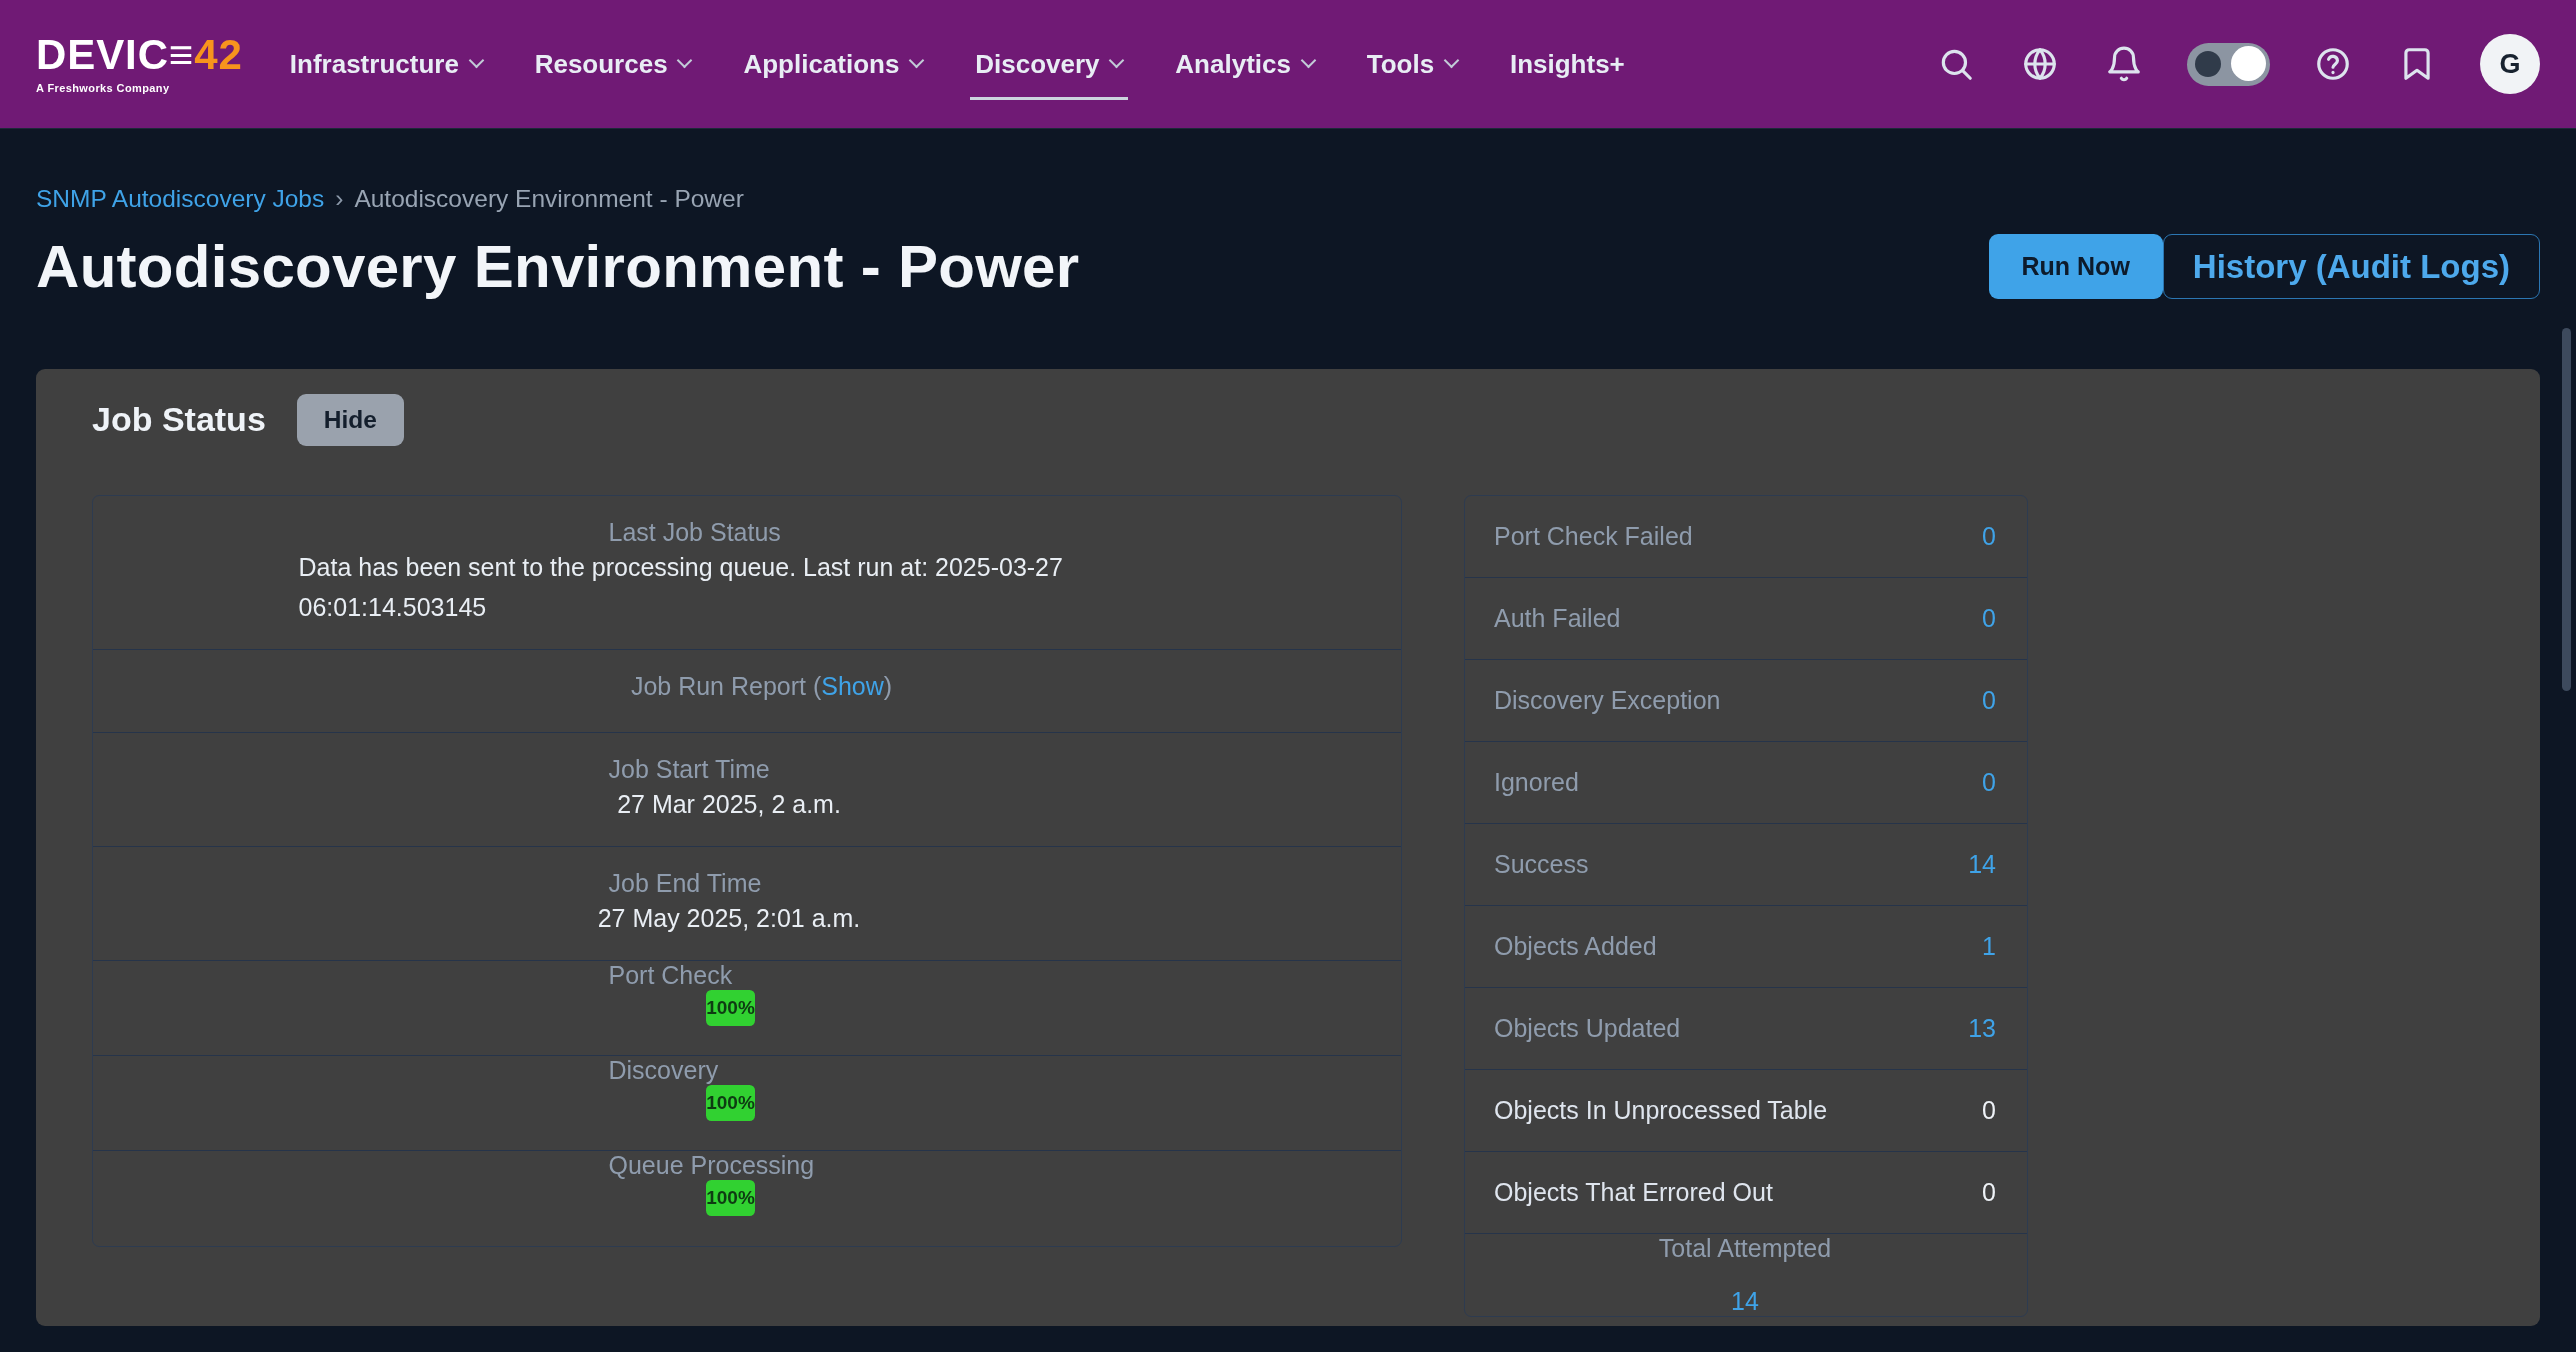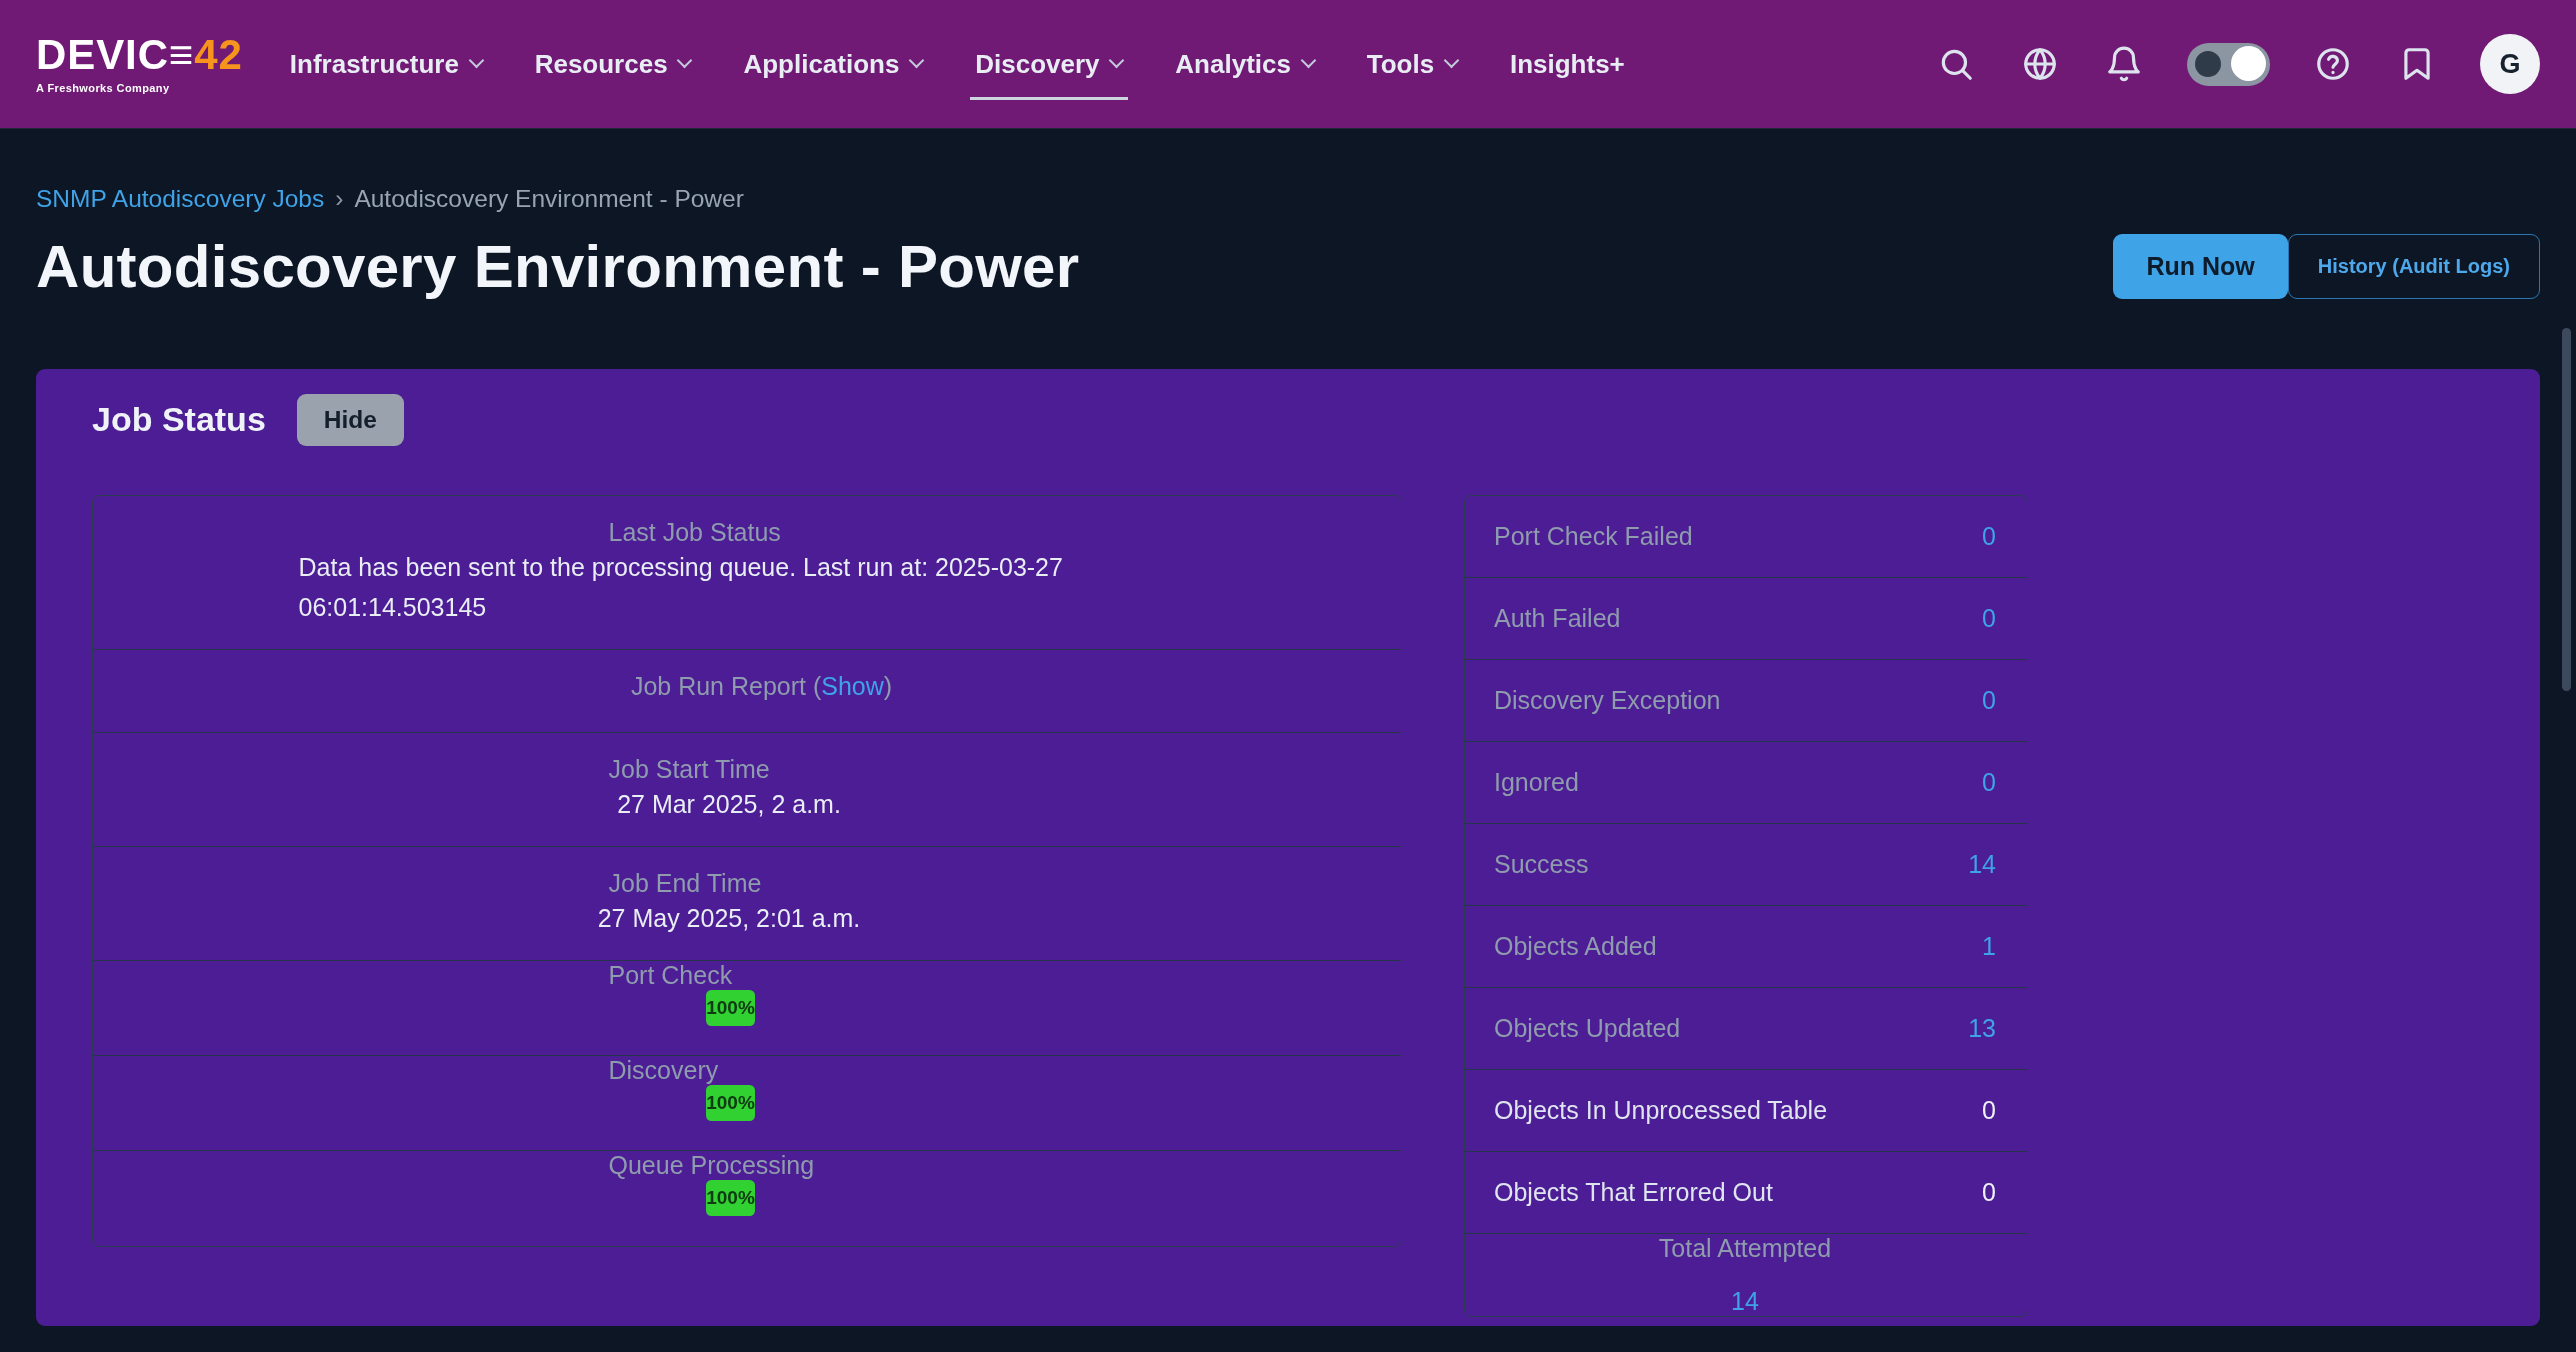--- a/index.html
+++ b/index.html
@@ -42,24 +42,24 @@
   
   .breadcrumb { margin: 56px 36px 0; display: flex; align-items: center; gap: 11px; font-size: 24.5px; }
   .crumb-link { color: var(--accent, #3fa3e8); text-decoration: none; cursor: pointer; }
   .crumb-sep { color: #8b98a9; }
   .crumb-current { color: #98a4b3; }
 
   .title-row { margin: 20px 36px 0; display: flex; align-items: center; justify-content: space-between; }
   .page-title { margin: 0; font-size: 60px; line-height: 67px; font-weight: 800; color: #f2f5f9; letter-spacing: 0.3px; }
   .title-actions { display: flex; align-items: center; }
   .btn-run-now { height: 65px; padding: 0 33px; border: none; border-radius: 9px; background: var(--accent, #3fa3e8); color: #0d1b2b; font-size: 25px; font-weight: 700; font-family: inherit; cursor: pointer; }
-  .btn-history { height: 65px; padding: 0 29px; border: 1.8px solid #2b76b2; border-radius: 9px; background: transparent; color: #4da9ec; font-size: 20px; font-weight: 600; font-family: inherit; cursor: pointer; }
+  .btn-history { height: 65px; padding: 0 29px; border: 1.8px solid #2b76b2; border-radius: 9px; background: transparent; color: #4da9ec; font-size: 33px; font-weight: 600; font-family: inherit; cursor: pointer; }
 
   
-  .content-panel { margin: 69px 36px 0; height: 957px; background: #4c1d95; border-radius: 9px; padding: 25px 0 0 56px; position: relative; }
+  .content-panel { margin: 69px 36px 0; height: 957px; background: #404040; border-radius: 9px; padding: 25px 0 0 56px; position: relative; }
   .panel-header { display: flex; align-items: center; gap: 31px; }
   .panel-title { margin: 0; font-size: 34px; font-weight: 700; color: #eff3f8; }
   .btn-hide { border: none; border-radius: 9px; background: #9aa2ad; color: #141f2d; font-size: 24.5px; font-weight: 600; padding: 11.8px 27px; font-family: inherit; cursor: pointer; }
   .panel-body { display: flex; align-items: flex-start; gap: 62px; margin-top: 49px; }
 
   .details-table { width: 1310px; border: 0.9px solid #2d3b50; border-radius: 7.3px; overflow: hidden; }
   .detail-row { display: flex; align-items: center; border-bottom: 0.9px solid #26344a; flex-direction: column; }
   .detail-row:last-child { border-bottom: none; }
   .detail-row.type-text, .detail-row.type-report { padding: 22px 0; min-height: 83px; }
   .detail-row.type-progress { height: 95px; }

